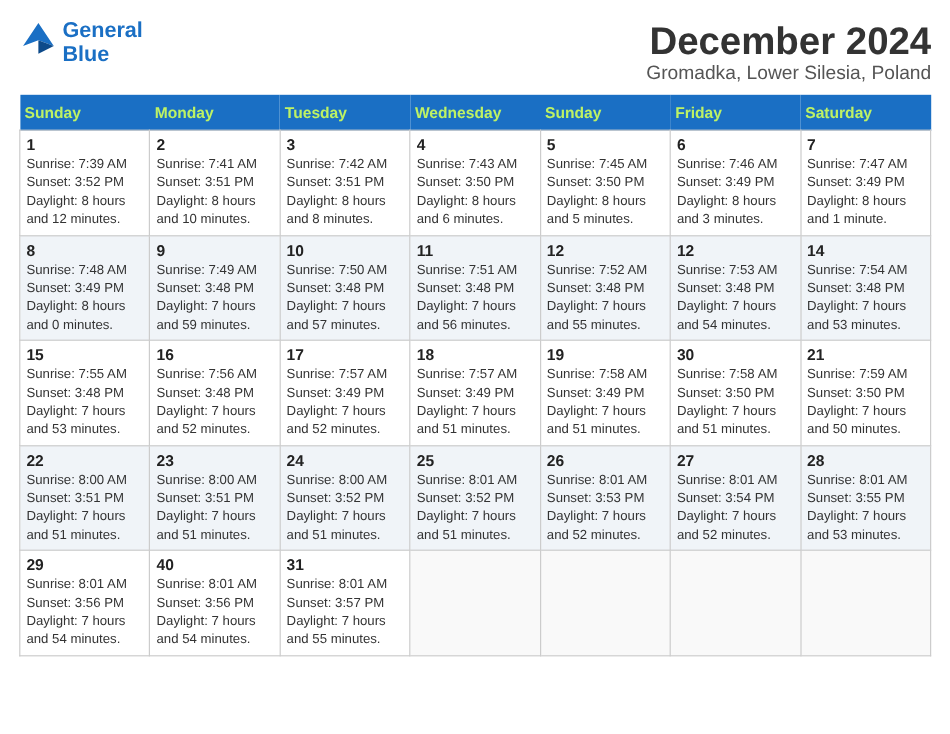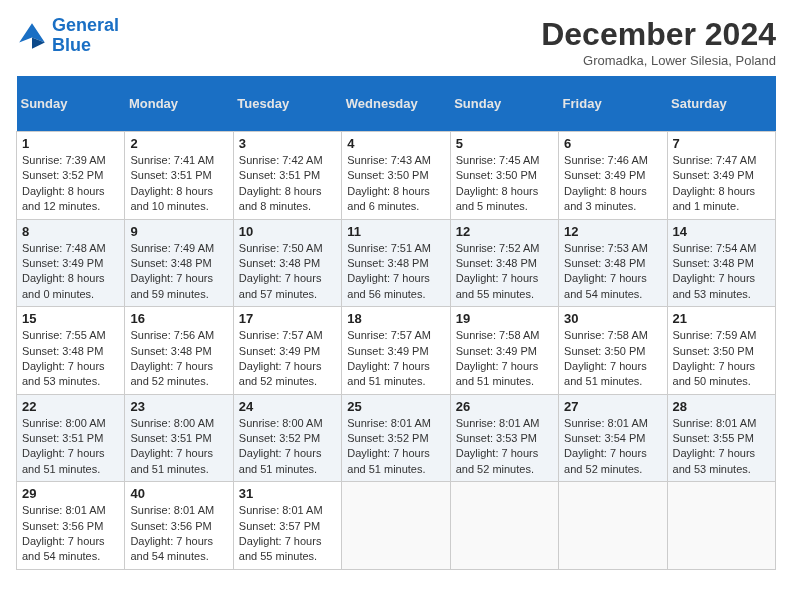--- a/index.html
+++ b/index.html
@@ -11,21 +11,21 @@
       padding: 16px;
     }
     .header {
       display: flex;
       justify-content: space-between;
       align-items: flex-start;
       margin-bottom: 8px;
     }
     .logo {
       display: flex;
-      align-items: center;
+      align-items: flex-start;
       gap: 4px;
     }
     .logo-text {
       font-size: 18px;
       font-weight: bold;
       color: #333;
       line-height: 1.1;
     }
     .logo-text span {
       color: #1a6fc4;
@@ -36,32 +36,32 @@
     }
     .title-area {
       text-align: right;
     }
     .month-title {
       font-size: 32px;
       font-weight: bold;
       color: #333;
     }
     .location {
-      font-size: 13px;
+      font-size: 16px;
       color: #555;
     }
     .calendar-table {
       width: 100%;
       border-collapse: collapse;
       font-size: 11px;
     }
     .calendar-table th {
       background: #1a6fc4;
-      color: #e5e5e5;
-      padding: 20px 4px;
+      color: #bef264;
+      padding: 7px 4px;
       text-align: left;
       font-size: 13px;
       font-weight: bold;
     }
     .calendar-table td {
       border: 1px solid #ccc;
       vertical-align: top;
       padding: 4px 5px;
       width: calc(100% / 7);
       min-height: 80px;

